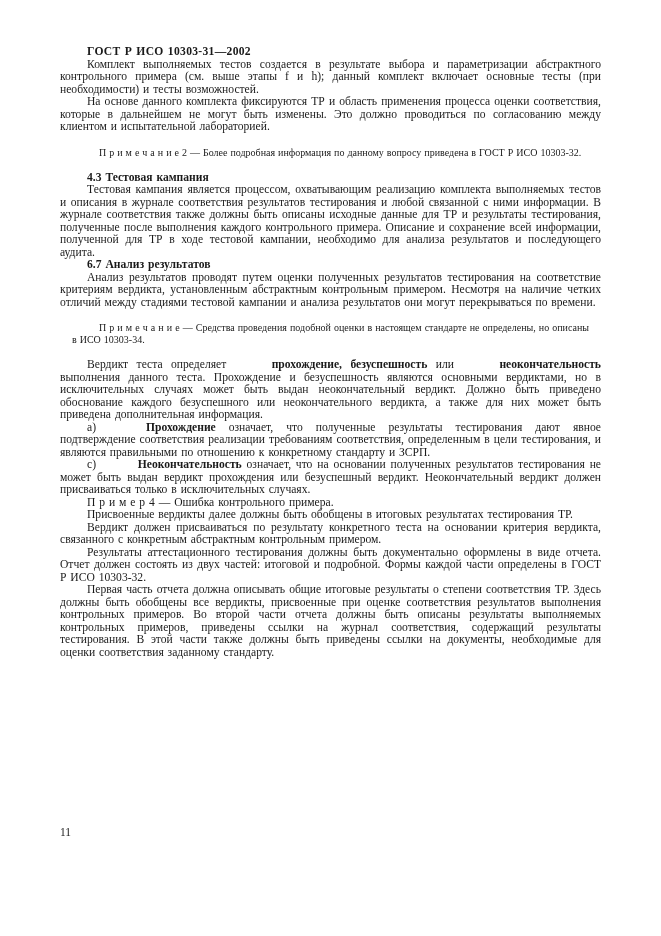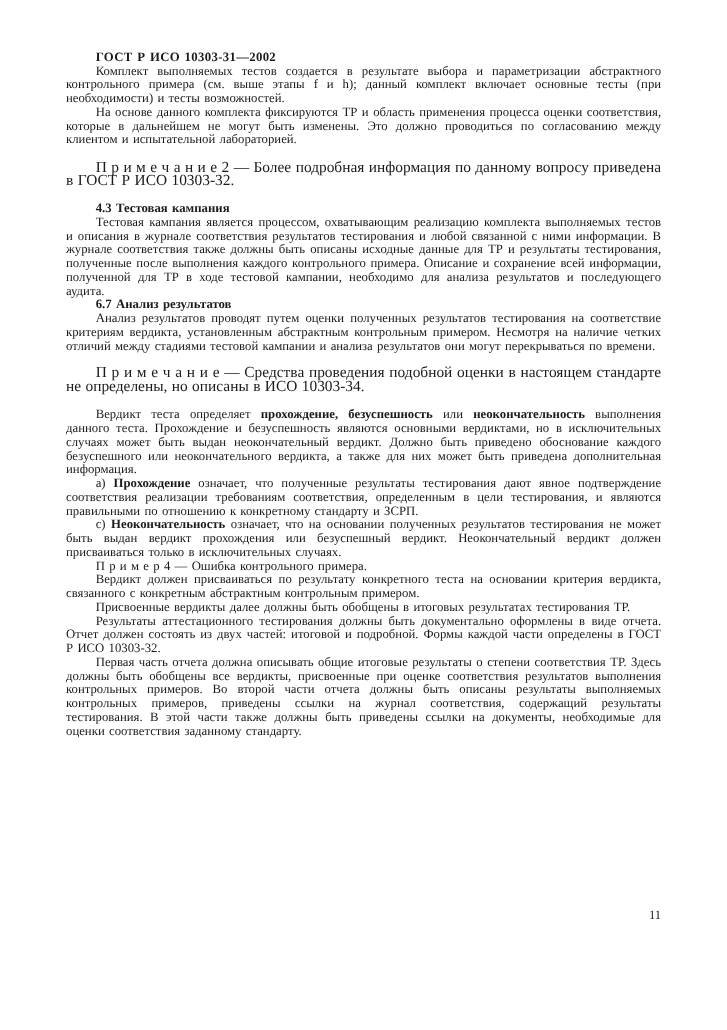--- a/index.html
+++ b/index.html
@@ -36,34 +36,34 @@
     text-align: justify;
     font-size: 11.6px;
     line-height: 12.5px;
     word-spacing: 1px;
   }
   .content p.heading {
     font-weight: bold;
     text-align: left;
   }
   .content p.note {
-    font-size: 14px;
+    font-size: 10px;
     line-height: 12.1px;
-    margin: 13px 0;
+    margin: 13px 12px;
     word-spacing: 0.5px;
   }
   .content .b {
     font-weight: bold;
+    margin-left: 37px;
   }
   .page-number {
     position: absolute;
     left: 60px;
     top: 825px;
     width: 541px;
-    text-align: right;
     font-size: 11.5px;
     line-height: 14px;
   }
 </style>
 </head>
 <body>
 
 <div class="page">
   <div class="content">
     <p class="doc-header">ГОСТ Р ИСО 10303-31—2002</p>
@@ -73,20 +73,20 @@
         <p class="note"><span>П р и м е ч а н и е  2 — Более подробная информация по данному вопросу приведена в ГОСТ Р ИСО 10303-32.</span></p>
         <p class="heading"><span>4.3 Тестовая кампания</span></p>
         <p class="para"><span>Тестовая кампания является процессом, охватывающим реализацию комплекта выполняемых тестов и описания в журнале соответствия результатов тестирования и любой связанной с ними информации. В журнале соответствия также должны быть описаны исходные данные для ТР и результаты тестирования, полученные после выполнения каждого контрольного примера. Описание и сохранение всей информации, полученной для ТР в ходе тестовой кампании, необходимо для анализа результатов и последующего аудита.</span></p>
         <p class="heading"><span>6.7 Анализ результатов</span></p>
         <p class="para"><span>Анализ результатов проводят путем оценки полученных результатов тестирования на соответствие критериям вердикта, установленным абстрактным контрольным примером. Несмотря на наличие четких отличий между стадиями тестовой кампании и анализа результатов они могут перекрываться по времени.</span></p>
         <p class="note"><span>П р и м е ч а н и е — Средства проведения подобной оценки в настоящем стандарте не определены, но описаны в ИСО 10303-34.</span></p>
         <p class="para"><span>Вердикт теста определяет </span><span class="b">прохождение, безуспешность</span><span> или </span><span class="b">неокончательность</span><span> выполнения данного теста. Прохождение и безуспешность являются основными вердиктами, но в исключительных случаях может быть выдан неокончательный вердикт. Должно быть приведено обоснование каждого безуспешного или неокончательного вердикта, а также для них может быть приведена дополнительная информация.</span></p>
         <p class="para"><span>a) </span><span class="b">Прохождение</span><span> означает, что полученные результаты тестирования дают явное подтверждение соответствия реализации требованиям соответствия, определенным в цели тестирования, и являются правильными по отношению к конкретному стандарту и ЗСРП.</span></p>
         <p class="para"><span>c) </span><span class="b">Неокончательность</span><span> означает, что на основании полученных результатов тестирования не может быть выдан вердикт прохождения или безуспешный вердикт. Неокончательный вердикт должен присваиваться только в исключительных случаях.</span></p>
         <p class="para"><span>П р и м е р 4 — Ошибка контрольного примера.</span></p>
+        <p class="para"><span>Присвоенные вердикты далее должны быть обобщены в итоговых результатах тестирования ТР.</span></p>
         <p class="para"><span>Вердикт должен присваиваться по результату конкретного теста на основании критерия вердикта, связанного с конкретным абстрактным контрольным примером.</span></p>
-        <p class="para"><span>Присвоенные вердикты далее должны быть обобщены в итоговых результатах тестирования ТР.</span></p>
         <p class="para"><span>Результаты аттестационного тестирования должны быть документально оформлены в виде отчета. Отчет должен состоять из двух частей: итоговой и подробной. Формы каждой части определены в ГОСТ Р ИСО 10303-32.</span></p>
         <p class="para"><span>Первая часть отчета должна описывать общие итоговые результаты о степени соответствия ТР. Здесь должны быть обобщены все вердикты, присвоенные при оценке соответствия результатов выполнения контрольных примеров. Во второй части отчета должны быть описаны результаты выполняемых контрольных примеров, приведены ссылки на журнал соответствия, содержащий результаты тестирования. В этой части также должны быть приведены ссылки на документы, необходимые для оценки соответствия заданному стандарту.</span></p>
       </div>
   </div>
   <div class="page-number">11</div>
 </div>
 
 </body></html>

